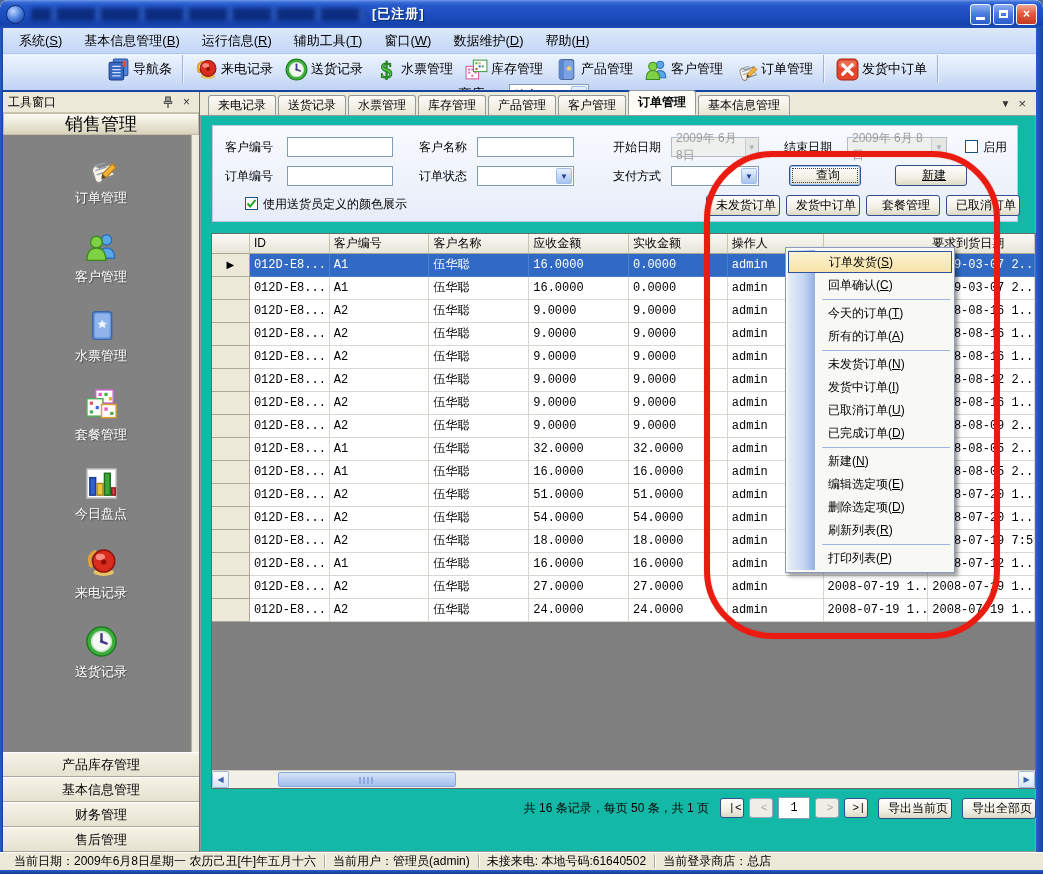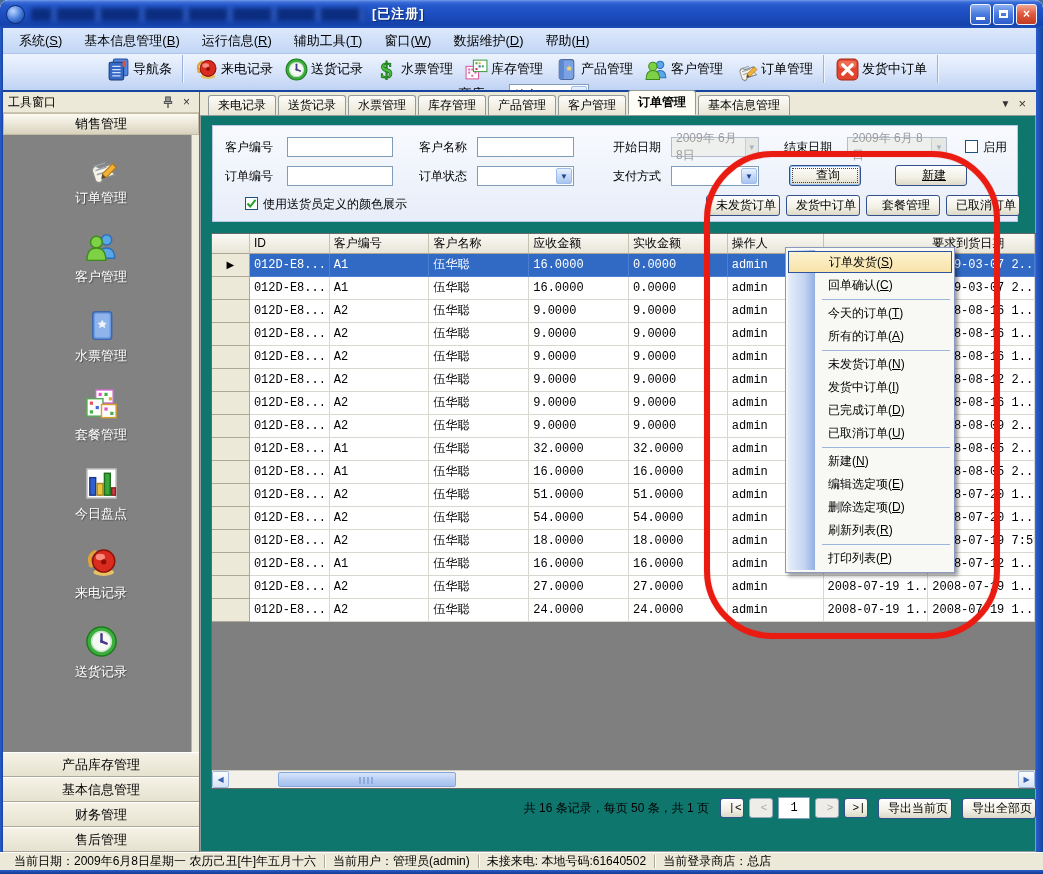--- a/index.html
+++ b/index.html
@@ -52,41 +52,41 @@
   .wb-bottom{position:absolute;left:0;bottom:0;width:100%;height:4px;background:linear-gradient(180deg,#2a5ccc,#123a8c);z-index:41;}
   
   .sidebar{position:absolute;left:3px;top:92px;width:197px;height:760px;display:flex;flex-direction:column;
     background:#828282;border-right:1px solid #6e6e6e;box-sizing:border-box;}
   .sb-title{height:20px;background:#ece9d8;display:flex;align-items:center;padding:0 5px;gap:4px;
     border-bottom:1px solid #c9c5b2;}
   .sb-title-text{flex:1;font-size:12px;}
   .sb-pin,.sb-close{width:15px;height:15px;display:flex;align-items:center;justify-content:center;
     font-size:12px;color:#333;}
   .sb-grouphdr{height:22px;background:linear-gradient(180deg,#fcfaf2,#d9d3bd);border:1px solid #c2bda4;
-    display:flex;align-items:center;justify-content:center;font-size:13px;box-sizing:border-box;}
+    display:flex;align-items:center;justify-content:center;font-size:18px;box-sizing:border-box;}
   .sb-items{flex:1;position:relative;padding-top:14px;display:flex;flex-direction:column;align-items:center;gap:21px;overflow:hidden;}
   .sb-scroll{position:absolute;right:0;top:0;bottom:0;width:7px;background:#efede0;border-left:1px solid #b8b5a4;}
   .sb-item{display:flex;flex-direction:column;align-items:center;gap:4px;width:120px;}
   .sb-ico{width:36px;height:36px;display:flex;align-items:center;justify-content:center;}
   .sb-ico svg{width:35px;height:35px;}
   .sb-lbl{color:#fff;font-size:13px;text-shadow:1px 1px 1px #4a4a4a;}
   .sb-groups{margin-top:auto;}
   .sb-group{height:23px;background:linear-gradient(180deg,#f5f2e6,#e6e2d0);border-top:1px solid #fff;
     border-bottom:1px solid #aca899;display:flex;align-items:center;justify-content:center;font-size:13px;}
   
   .main{position:absolute;left:200px;top:92px;right:7px;height:760px;}
   .tabstrip{position:absolute;left:0;top:0;right:0;height:23px;display:flex;align-items:flex-end;
     padding-left:8px;box-sizing:border-box;background:#ece9d8;}
   .tab{height:19px;padding:0 9px;display:flex;align-items:center;font-size:12px;margin-right:2px;
     background:linear-gradient(180deg,#fdfcf7,#e9e5d5);border:1px solid #919b9c;border-bottom:none;
     border-radius:3px 3px 0 0;position:relative;}
   .tab.active{height:23px;background:#fdfdf6;font-weight:bold;z-index:3;border-bottom:1px solid #fdfdf6;}
   .tab-ctrls{margin-left:auto;display:flex;align-items:center;gap:8px;padding:0 10px 4px 0;color:#333;}
   .tab-ctrl{font-size:10px;}
-  .page{position:absolute;left:0;top:23px;right:0;bottom:0;background:#0f766e;border:1px solid #919b9c;box-sizing:border-box;}
+  .page{position:absolute;left:0;top:23px;right:0;bottom:0;background:#14b8a6;border:1px solid #919b9c;box-sizing:border-box;}
   
   .filterpanel{position:absolute;left:11px;top:9px;width:806px;height:97px;
     background:linear-gradient(180deg,#f8fafe,#e7edf9);border:1px solid #bac7e6;box-sizing:border-box;}
   .f-lbl{position:absolute;height:20px;line-height:20px;font-size:12px;white-space:nowrap;}
   .f-input{position:absolute;height:20px;background:#fff;border:1px solid #7f9db9;box-sizing:border-box;}
   .datebox{position:absolute;height:20px;background:#eef0ed;border:1px solid #b2bccd;box-sizing:border-box;
     color:#9b9b9b;font-size:12px;display:flex;align-items:center;padding-left:4px;}
   .datebox .arrow{margin-left:auto;width:15px;height:100%;display:flex;align-items:center;justify-content:center;
     color:#a8b2c4;font-size:8px;background:#e4e7e2;border-left:1px solid #c8cdd6;}
   .cb{position:absolute;width:13px;height:13px;background:#fff;border:1px solid #1c5180;box-sizing:border-box;
@@ -704,22 +704,22 @@
     <div class="cm-strip"></div>
     <div id="ctxmenu-items" style="position:relative;">
         <div class="cm-item hl">订单发货(<u>S</u>)</div>
         <div class="cm-item">回单确认(<u>C</u>)</div>
         <div class="cm-sep"></div>
         <div class="cm-item">今天的订单(<u>T</u>)</div>
         <div class="cm-item">所有的订单(<u>A</u>)</div>
         <div class="cm-sep"></div>
         <div class="cm-item">未发货订单(<u>N</u>)</div>
         <div class="cm-item">发货中订单(<u>I</u>)</div>
+        <div class="cm-item">已取消订单(<u>U</u>)</div>
         <div class="cm-item">已完成订单(<u>D</u>)</div>
-        <div class="cm-item">已取消订单(<u>U</u>)</div>
         <div class="cm-sep"></div>
         <div class="cm-item">新建(<u>N</u>)</div>
         <div class="cm-item">编辑选定项(<u>E</u>)</div>
         <div class="cm-item">删除选定项(<u>D</u>)</div>
         <div class="cm-item">刷新列表(<u>R</u>)</div>
         <div class="cm-sep"></div>
         <div class="cm-item">打印列表(<u>P</u>)</div>
       </div>
   </div>
 

